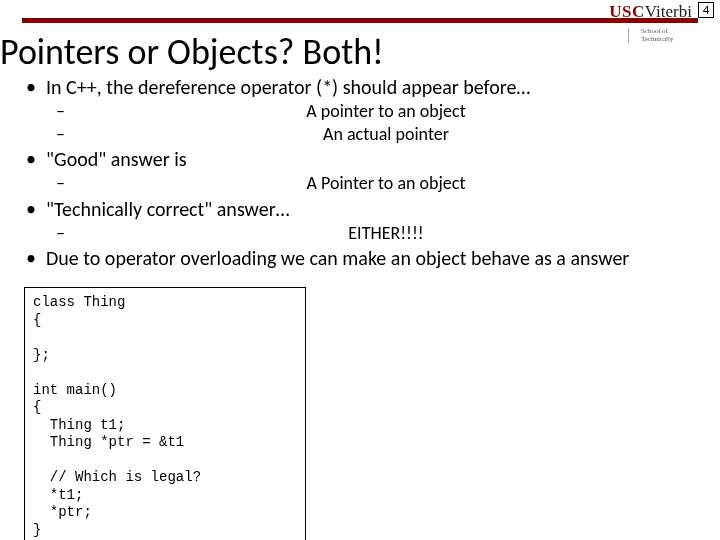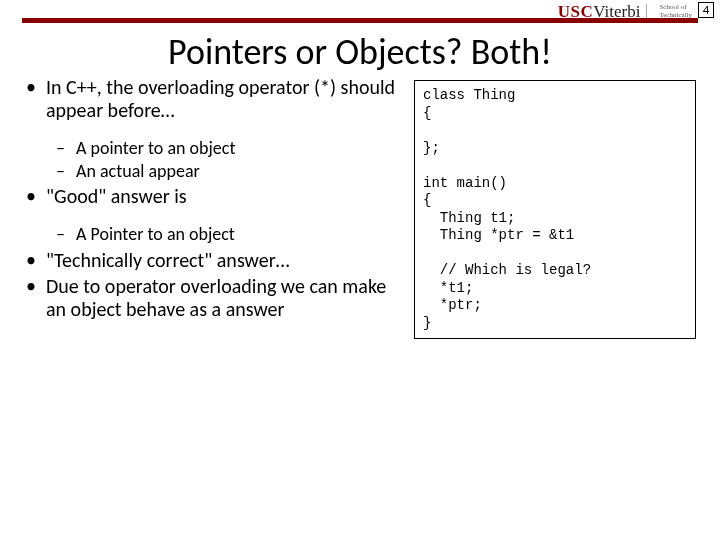--- a/index.html
+++ b/index.html
@@ -1,15 +1,15 @@
 <!DOCTYPE html>
 <html><head>
 <meta charset="utf-8">
 <style>
-  * { margin: 0; padding: 0; box-sizing: border-box; }
+  * { margin: 0; padding: 0; box-sizing: border-box; flex-direction: column; }
   body {
     width: 720px;
     height: 540px;
     background: #fff;
     font-family: Calibri, Arial, sans-serif;
     position: relative;
     overflow: hidden;
   }
   .topbar {
     position: absolute;
@@ -59,21 +59,20 @@
     height: 16px;
     text-align: center;
     line-height: 14px;
     font-family: Calibri, Arial, sans-serif;
   }
   .title {
     position: absolute;
     top: 30px;
     left: 0;
     right: 0;
-    text-align: center;
     font-size: 36px;
     font-weight: 400;
     color: #000;
   }
   .content {
     position: absolute;
     top: 76px;
     left: 24px;
     right: 24px;
     bottom: 10px;
@@ -96,21 +95,22 @@
   }
   ul.outer > li::before {
     content: "•";
     position: absolute;
     left: -14px;
     top: 0;
   }
   ul.inner {
     list-style: none;
     padding-left: 26px;
-    margin-top: 16px;
+    margin-top: 2px;
+    text-align: center;
   }
   ul.inner > li {
     position: relative;
     font-size: 18px;
     line-height: 1.2;
     padding-left: 4px;
     margin-bottom: 1px;
   }
   ul.inner > li::before {
     content: "–";
@@ -147,34 +147,37 @@
 </div>
 
 <div class="topbar"></div>
 
 <div class="title">Pointers or Objects? Both!</div>
 
 <div class="content">
   <div class="leftcol">
     <ul class="outer">
       <li>
-        <span>In C++, the overloading operator (*) should appear before…</span>
+        <span>In C++, the dereference operator (*) should appear before…</span>
         <ul class="inner">
           <li>A pointer to an object</li>
-          <li>An actual appear</li>
+          <li>An actual pointer</li>
         </ul>
       </li>
       <li>
         <span>"Good" answer is</span>
         <ul class="inner">
           <li>A Pointer to an object</li>
         </ul>
       </li>
       <li>
         <span>"Technically correct" answer…</span>
+        <ul class="inner">
+          <li>EITHER!!!!</li>
+        </ul>
       </li>
       <li>
         <span>Due to operator overloading we can make an object behave as a answer</span>
       </li>
     </ul>
   </div>
   <div class="codebox">class Thing
 {
 
 };

